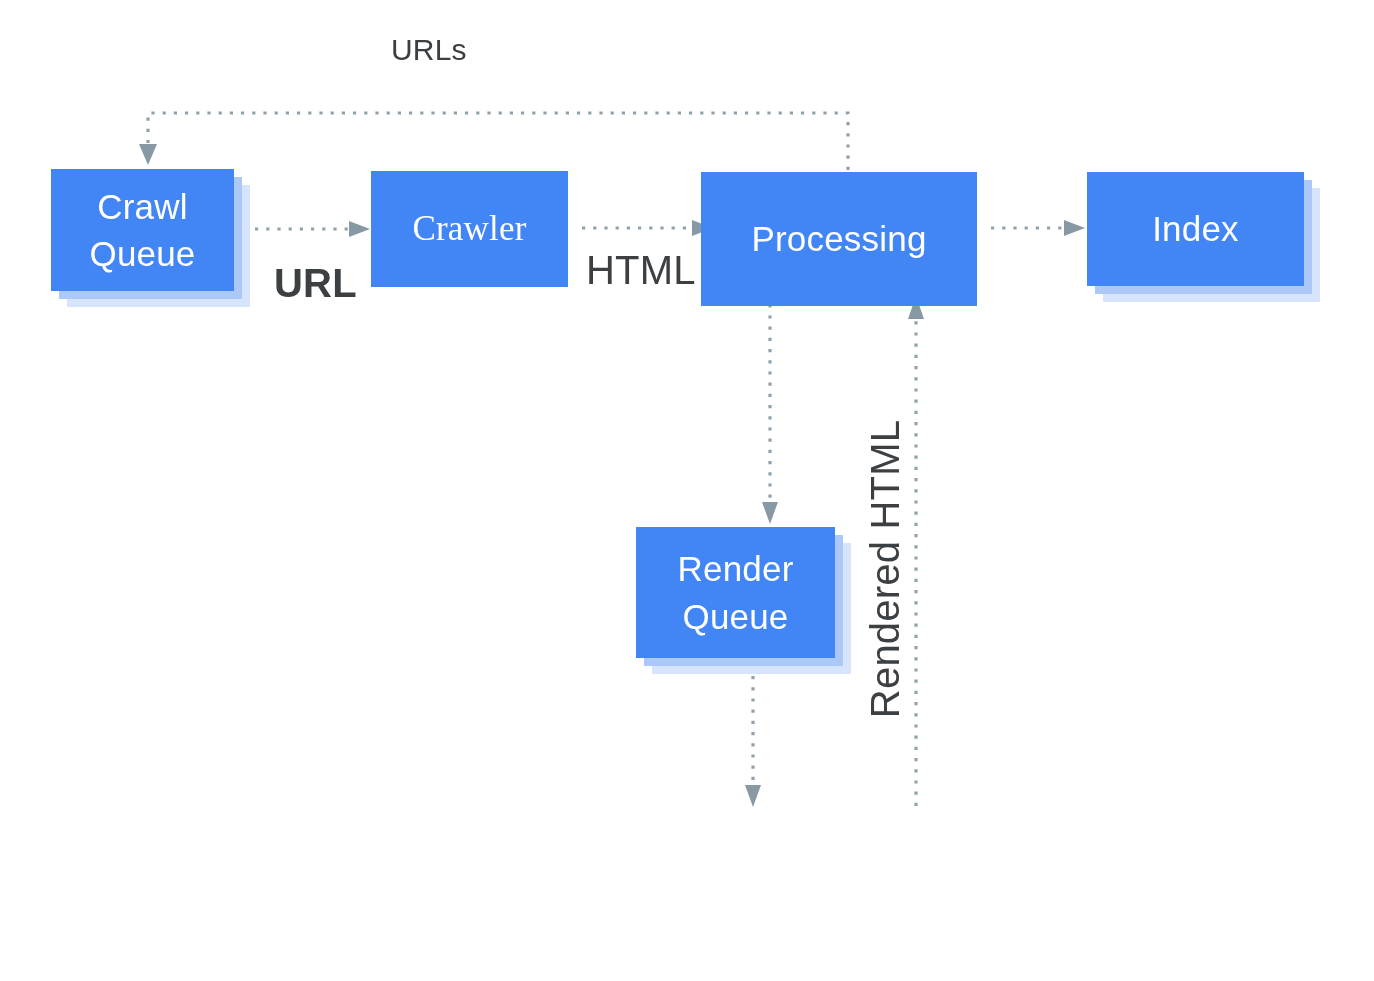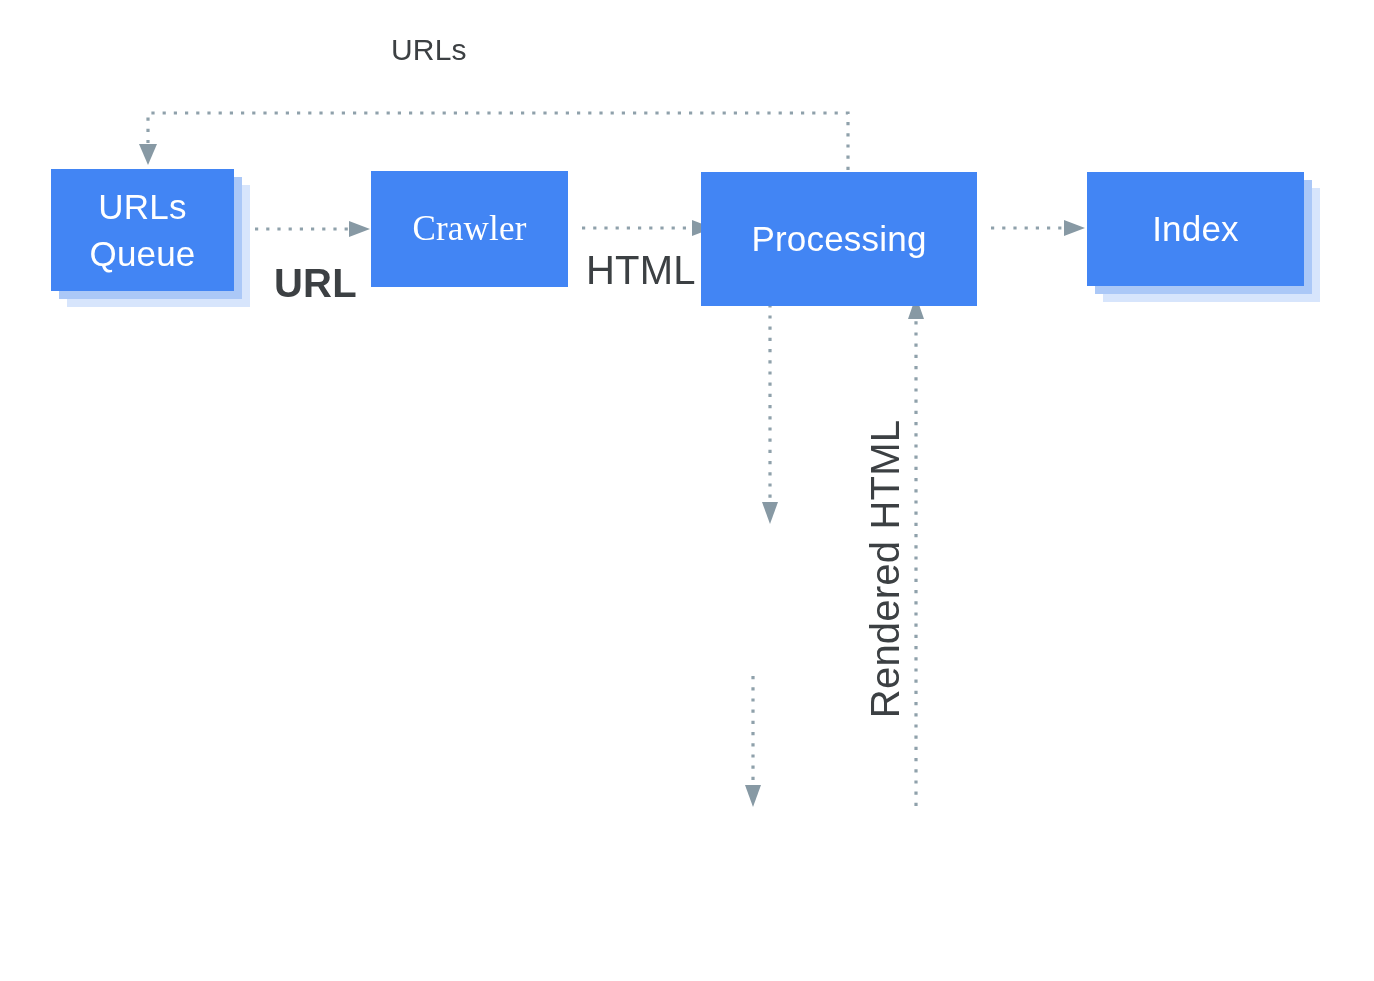--- a/index.html
+++ b/index.html
@@ -108,28 +108,29 @@
       <line x1="753" y1="676" x2="753" y2="784"></line>
       <polygon points="745,785 761,785 753,807"></polygon>
     </g>
 
     <g>
       <line x1="916" y1="806" x2="916" y2="320"></line>
       <polygon points="908,319 924,319 916,296"></polygon>
     </g>
   </svg>
 
-  <div class="node shadowed two-line" style="left:51px; top:169px; width:183px; height:122px;">URLs Queue</div>
+  <div class="node shadowed two-line" style="left:51px; top:169px; width:183px; height:122px;">Crawl Queue</div>
 
   <div class="node" style="left:371px; top:171px; width:197px; height:116px;font-family:Liberation Serif, serif;">Crawler</div>
 
   <div class="node" style="left:701px; top:172px; width:276px; height:134px;">Processing</div>
 
   <div class="node shadowed" style="left:1087px; top:172px; width:217px; height:114px;">Index</div>
 
+  <div class="node shadowed two-line" style="left:636px; top:527px; width:199px; height:131px;">Render Queue</div>
 
 
   <div class="elabel title" style="left:391px; top:33px;">URLs</div>
 
   <div class="elabel" style="left:274px; top:261px;font-weight:bold;">URL</div>
 
   <div class="elabel" style="left:586px; top:248px;">HTML</div>
 
   <div class="elabel rotated" style="left:687px; top:545px;">Rendered HTML</div>
 

